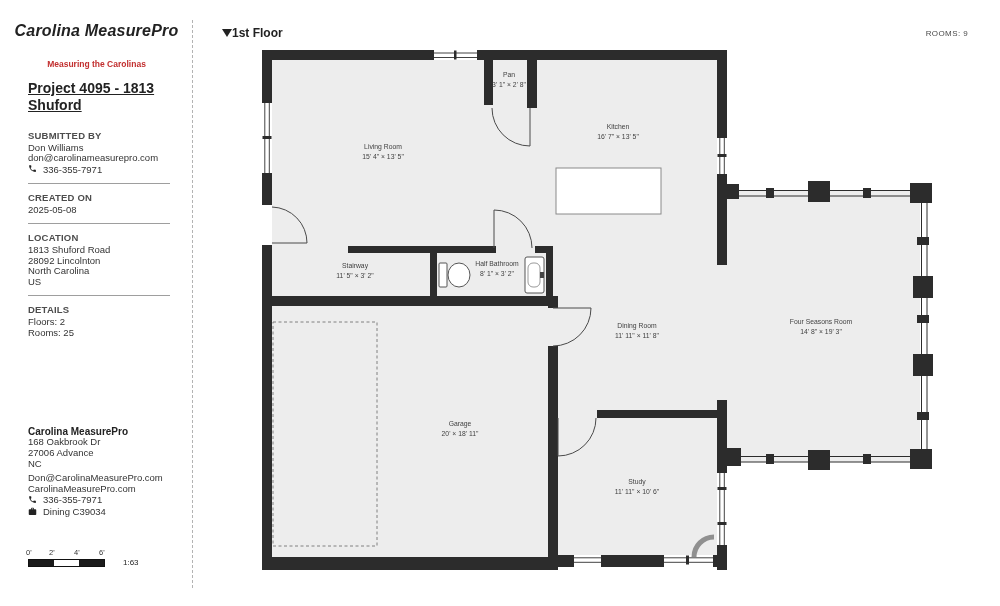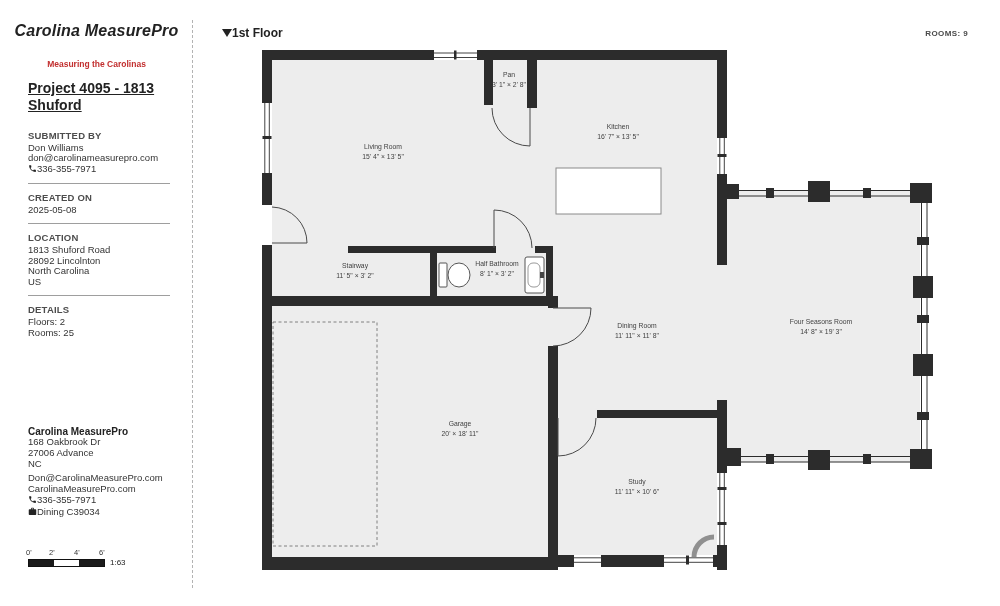--- a/index.html
+++ b/index.html
@@ -9,43 +9,43 @@
   }
   
   .sidebar{position:absolute;left:0;top:0;width:193px;height:606px;padding-left:35px;}
   .logo-block{position:absolute;top:22px;left:0;width:193px;text-align:center;}
   .logo{font-style:italic;font-weight:600;font-size:16px;color:#222;letter-spacing:.2px;}
   .tagline{font-weight:bold;font-size:8.5px;margin-top:19px;}
   .info-block{position:absolute;top:80px;left:28px;width:150px;}
   .project-title{font-size:14px;font-weight:bold;color:#222;margin:0 0 16px 0;line-height:1.2;text-decoration:underline;}
   .sec-label{font-size:9.5px;font-weight:bold;color:#4d4d4d;letter-spacing:.2px;margin-bottom:2px;}
   .sec-line{font-size:9.5px;color:#333;line-height:10.8px;}
-  .icon-line{display:flex;gap:0;}
+  .icon-line{display:flex;align-items:center;gap:6px;}
   .icon-line svg{flex:0 0 auto;}
   hr.sep{border:none;border-top:1px solid #9e9e9e;margin:7px 0 8px 0;width:142px;}
   .footer-block{position:absolute;top:426px;left:28px;width:160px;}
   .company-name{font-size:10px;font-weight:bold;color:#222;line-height:11px;}
   .footer-gap{height:4px;}
   .disclaimer{position:absolute;top:527px;left:28px;width:118px;font-size:7.5px;color:#555;line-height:1.25;}
   
   .scalebar{position:absolute;top:548px;left:28px;width:150px;}
   .ticks{position:relative;height:9px;font-size:7.5px;color:#333;}
   .ticks span{position:absolute;top:0;}
   .bar-row{display:flex;align-items:flex-end;margin-top:1px;}
   .bar{display:flex;width:75px;height:6px;border:1px solid #111;}
   .bar .seg{flex:1;}
   .seg.b{background:#1b1b1b;} .seg.w{background:#fff;}
-  .ratio{font-size:8px;color:#222;margin-left:5px;}
+  .ratio{font-size:8px;color:#222;margin-left:18px;}
   
   .v-divider{position:absolute;left:192px;top:20px;height:568px;border-left:1px dashed #b3b3b3;}
   
   .floor-header{position:absolute;left:222px;top:26px;display:flex;align-items:center;gap:0;cursor:default;}
   .tri{width:0;height:0;border-left:5px solid transparent;border-right:5px solid transparent;border-top:8px solid #222;}
   .floor-title{font-size:12px;font-weight:bold;color:#222;}
-  .rooms-badge{position:absolute;right:32px;top:29px;font-size:8px;font-weight:bold;color:#4a4a4a;letter-spacing:.4px;}
+  .rooms-badge{position:absolute;right:32px;top:29px;font-size:8px;font-weight:normal;color:#4a4a4a;letter-spacing:.4px;}
   .plan-wrap{position:absolute;left:200px;top:15px;width:800px;height:585px;}
   svg text{font-family:"Liberation Sans",sans-serif;fill:#424242;}
   .room-name,.room-dims{font-size:6.8px;}
 </style>
 </head>
 <body>
 
 <div class="sidebar">
   <div class="logo-block">
     <div class="logo">Carolina MeasurePro</div>

